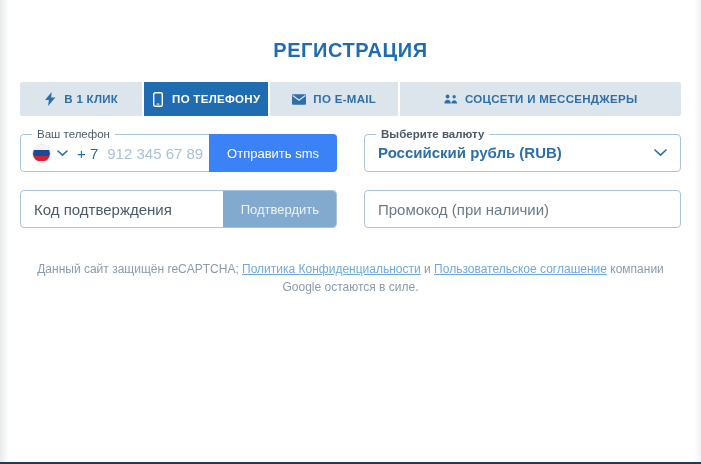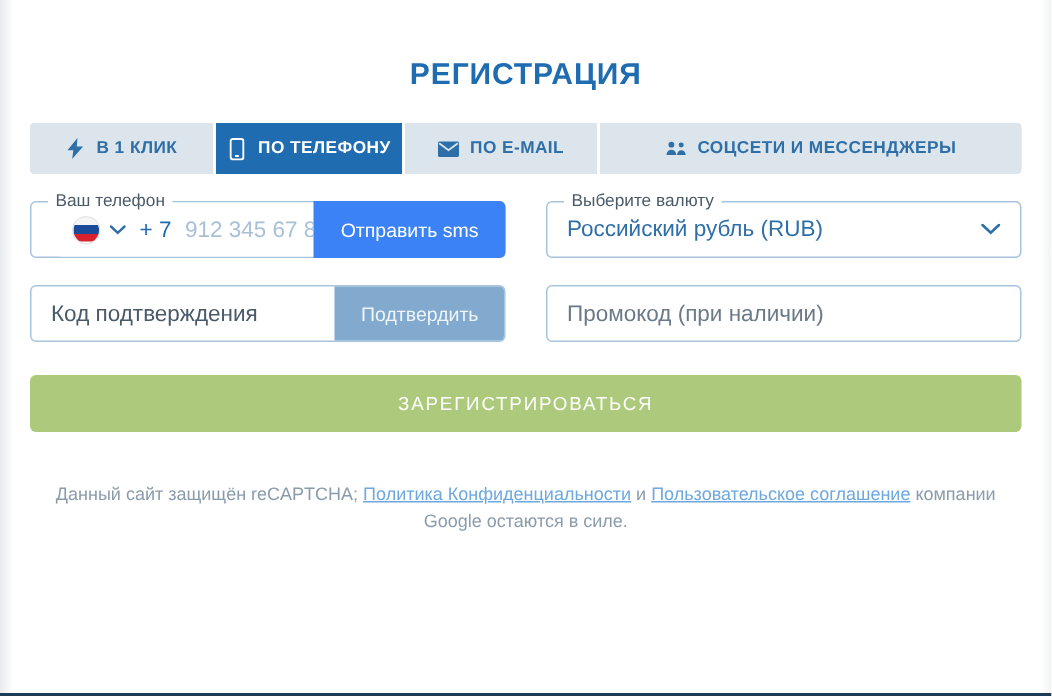--- a/index.html
+++ b/index.html
@@ -139,21 +139,21 @@
     left: 11px;
     padding: 0 5px;
     background: #ffffff;
     color: #4a5a68;
     font-size: 11.5px;
     line-height: 14px;
     white-space: nowrap;
   }
 
   
-  .phone-field { padding-left: 16px; }
+  .phone-field { padding-left: 0; }
   .phone-left {
     display: flex;
     align-items: center;
     flex: 1 1 auto;
     min-width: 0;
     padding-left: 11px;
     border-radius: 4px 0 0 4px;
     background: #ffffff;
     overflow: hidden;
   }
@@ -211,21 +211,21 @@
     white-space: nowrap;
     margin: -1px -1px -1px 0;
     border-radius: 0 4px 4px 0;
   }
   .btn-inline.muted {
     background: #82aace;
     color: #eef4fa;
   }
 
   
-  .select-field { align-items: center; padding: 0 13px; }
+  .select-field { align-items: center; padding: 0 13px; font-weight: bold; }
   .select-value {
     flex: 1 1 auto;
     color: #2f6fa8;
     font-size: 15px;
     line-height: 36px;
     white-space: nowrap;
     overflow: hidden;
     text-overflow: ellipsis;
   }
   .select-chev { flex: none; display: inline-flex; }
@@ -384,21 +384,20 @@
         </div>
       </div>
 
       <div class="col">
         <div class="field plain-field">
           <input class="plain-input promo-input" type="text" placeholder="Промокод (при наличии)" style="">
         </div>
       </div>
     </div>
 
-    <button class="submit" type="button">ЗАРЕГИСТРИРОВАТЬСЯ</button>
 
     <p class="legal">
       <span>Данный сайт защищён reCAPTCHA; </span><a href="#">Политика Конфиденциальности</a><span> и </span><a href="#">Пользовательское соглашение</a><span> компании Google остаются в силе.</span>
     </p>
 
 
   </div>
 
   <div class="bottom-rule"></div>
 </div>

